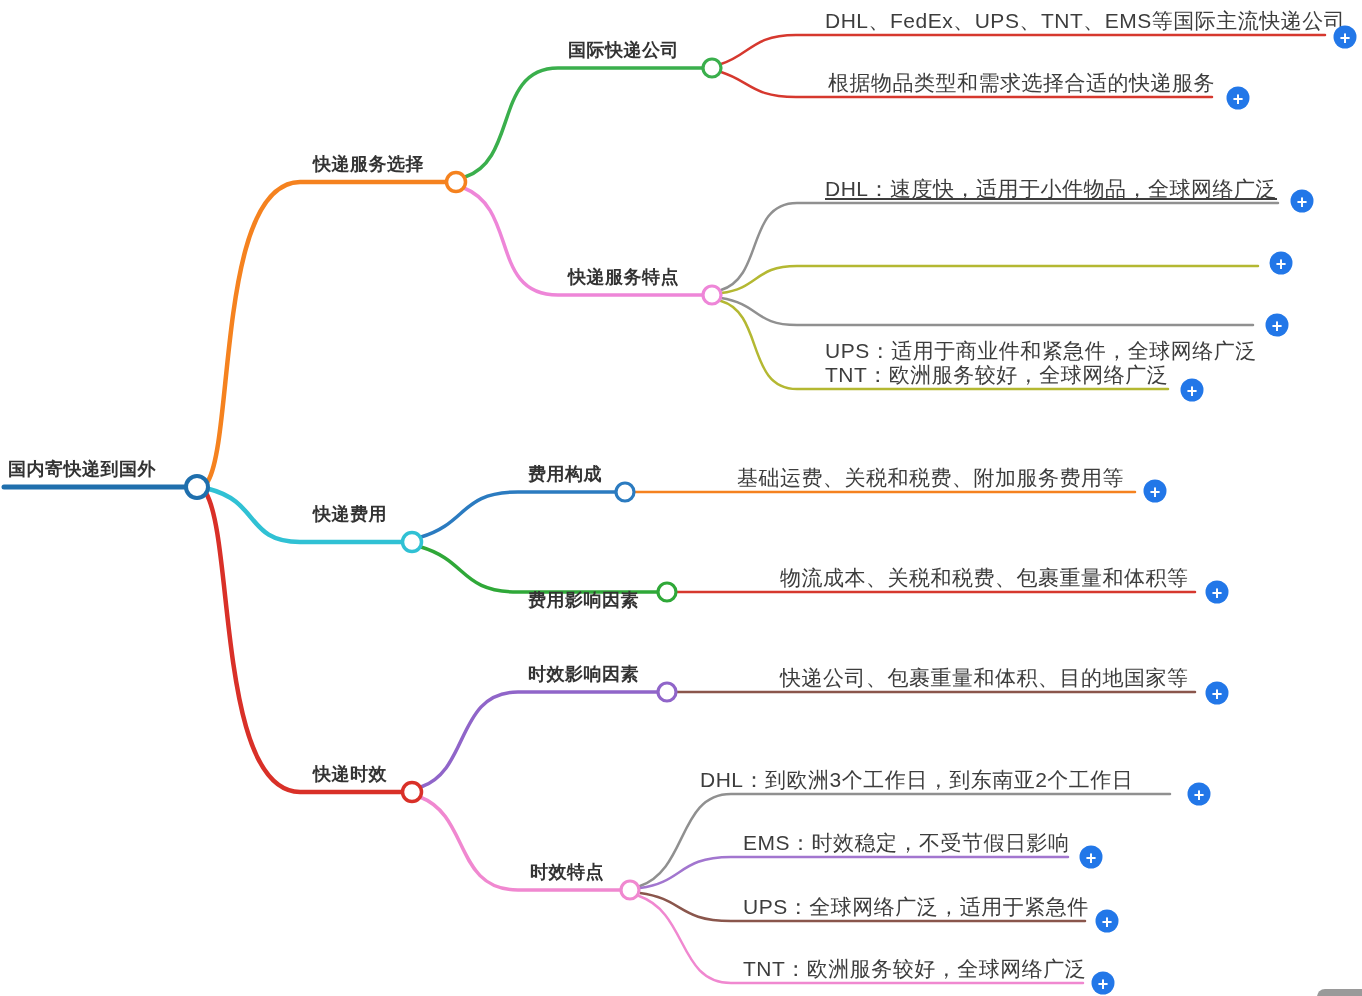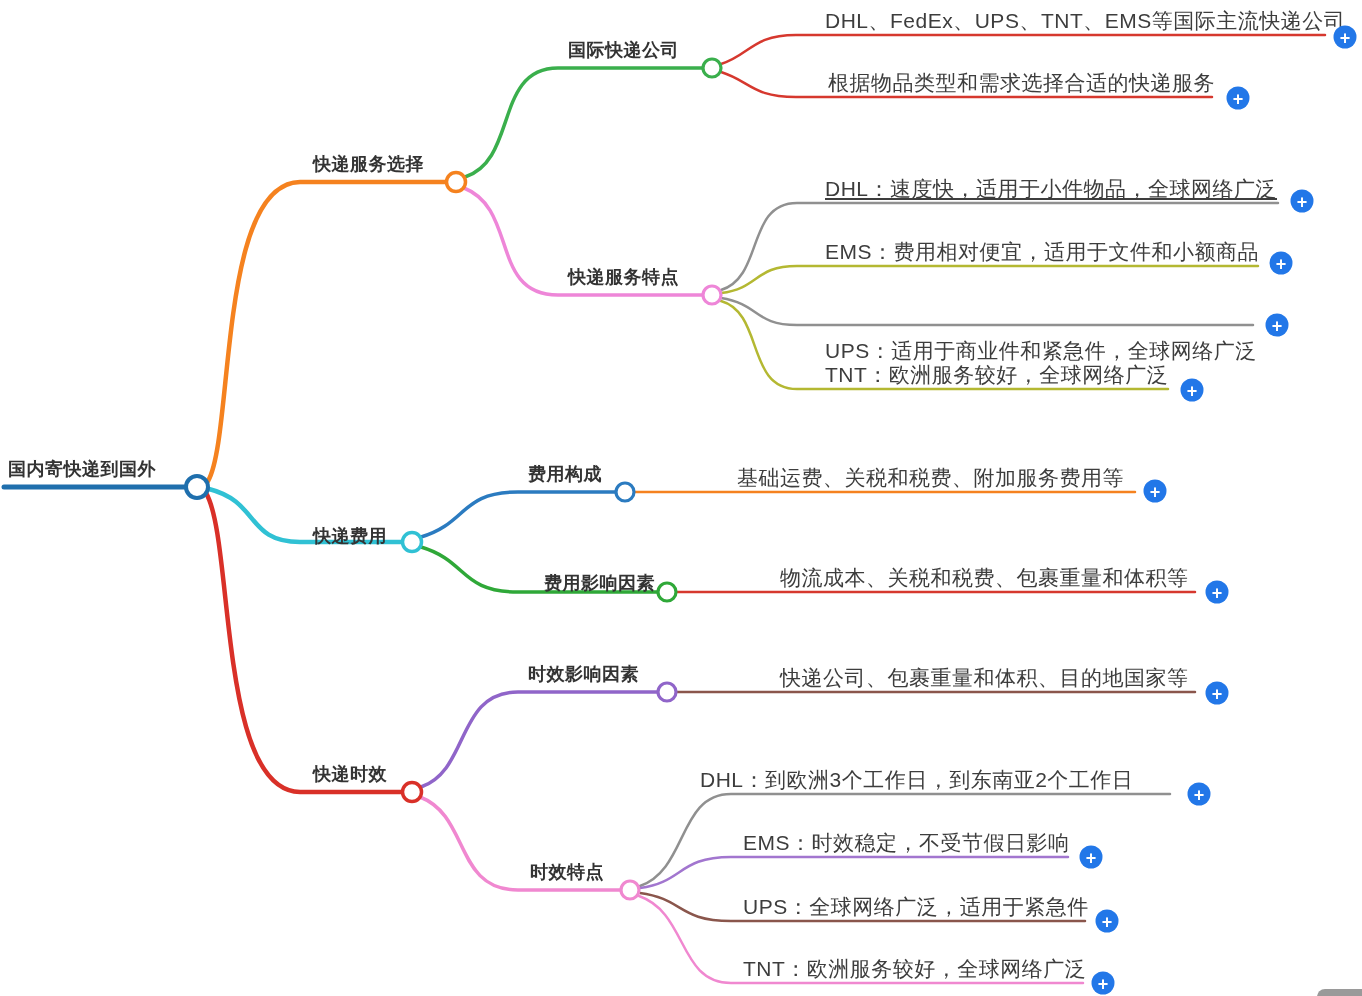--- a/index.html
+++ b/index.html
@@ -85,33 +85,32 @@
       <circle cx="630" cy="890" r="9" fill="#ffffff" stroke="#f088d0" stroke-width="3.2"></circle>
     </g>
   </svg>
 
   <div class="node-label" style="left:8px;top:457px;">国内寄快递到国外</div>
 
   <div class="node-label" style="left:313px;top:152px;">快递服务选择</div>
   <div class="node-label" style="left:568px;top:38px;">国际快递公司</div>
   <div class="node-label" style="left:568px;top:265px;">快递服务特点</div>
 
-  <div class="node-label" style="left:313px;top:524px;">快递费用</div>
+  <div class="node-label" style="left:313px;top:502px;">快递费用</div>
   <div class="node-label" style="left:528px;top:462px;">费用构成</div>
-  <div class="node-label" style="left:528px;top:571px;margin-left:16px;">费用影响因素</div>
+  <div class="node-label" style="left:528px;top:588px;">费用影响因素</div>
 
   <div class="node-label" style="left:313px;top:762px;">快递时效</div>
   <div class="node-label" style="left:528px;top:662px;">时效影响因素</div>
   <div class="node-label" style="left:530px;top:860px;">时效特点</div>
 
   <div class="leaf-label" style="left:825px;top:7px;">DHL、FedEx、UPS、TNT、EMS等国际主流快递公司</div>
   <div class="leaf-label" style="left:828px;top:69px;">根据物品类型和需求选择合适的快递服务</div>
 
   <div class="leaf-label" style="left:825px;top:175px;text-decoration:underline;">DHL：速度快，适用于小件物品，全球网络广泛</div>
-  <div class="leaf-label" style="left:825px;top:238px;">EMS：费用相对便宜，适用于文件和小额商品</div>
   <div class="leaf-label" style="left:825px;top:297px;margin-top:40px;">UPS：适用于商业件和紧急件，全球网络广泛</div>
   <div class="leaf-label" style="left:825px;top:361px;">TNT：欧洲服务较好，全球网络广泛</div>
 
   <div class="leaf-label" style="left:737px;top:464px;">基础运费、关税和税费、附加服务费用等</div>
   <div class="leaf-label" style="left:780px;top:564px;">物流成本、关税和税费、包裹重量和体积等</div>
 
   <div class="leaf-label" style="left:780px;top:664px;">快递公司、包裹重量和体积、目的地国家等</div>
   <div class="leaf-label" style="left:700px;top:766px;">DHL：到欧洲3个工作日，到东南亚2个工作日</div>
   <div class="leaf-label" style="left:743px;top:829px;">EMS：时效稳定，不受节假日影响</div>
   <div class="leaf-label" style="left:743px;top:893px;">UPS：全球网络广泛，适用于紧急件</div>

